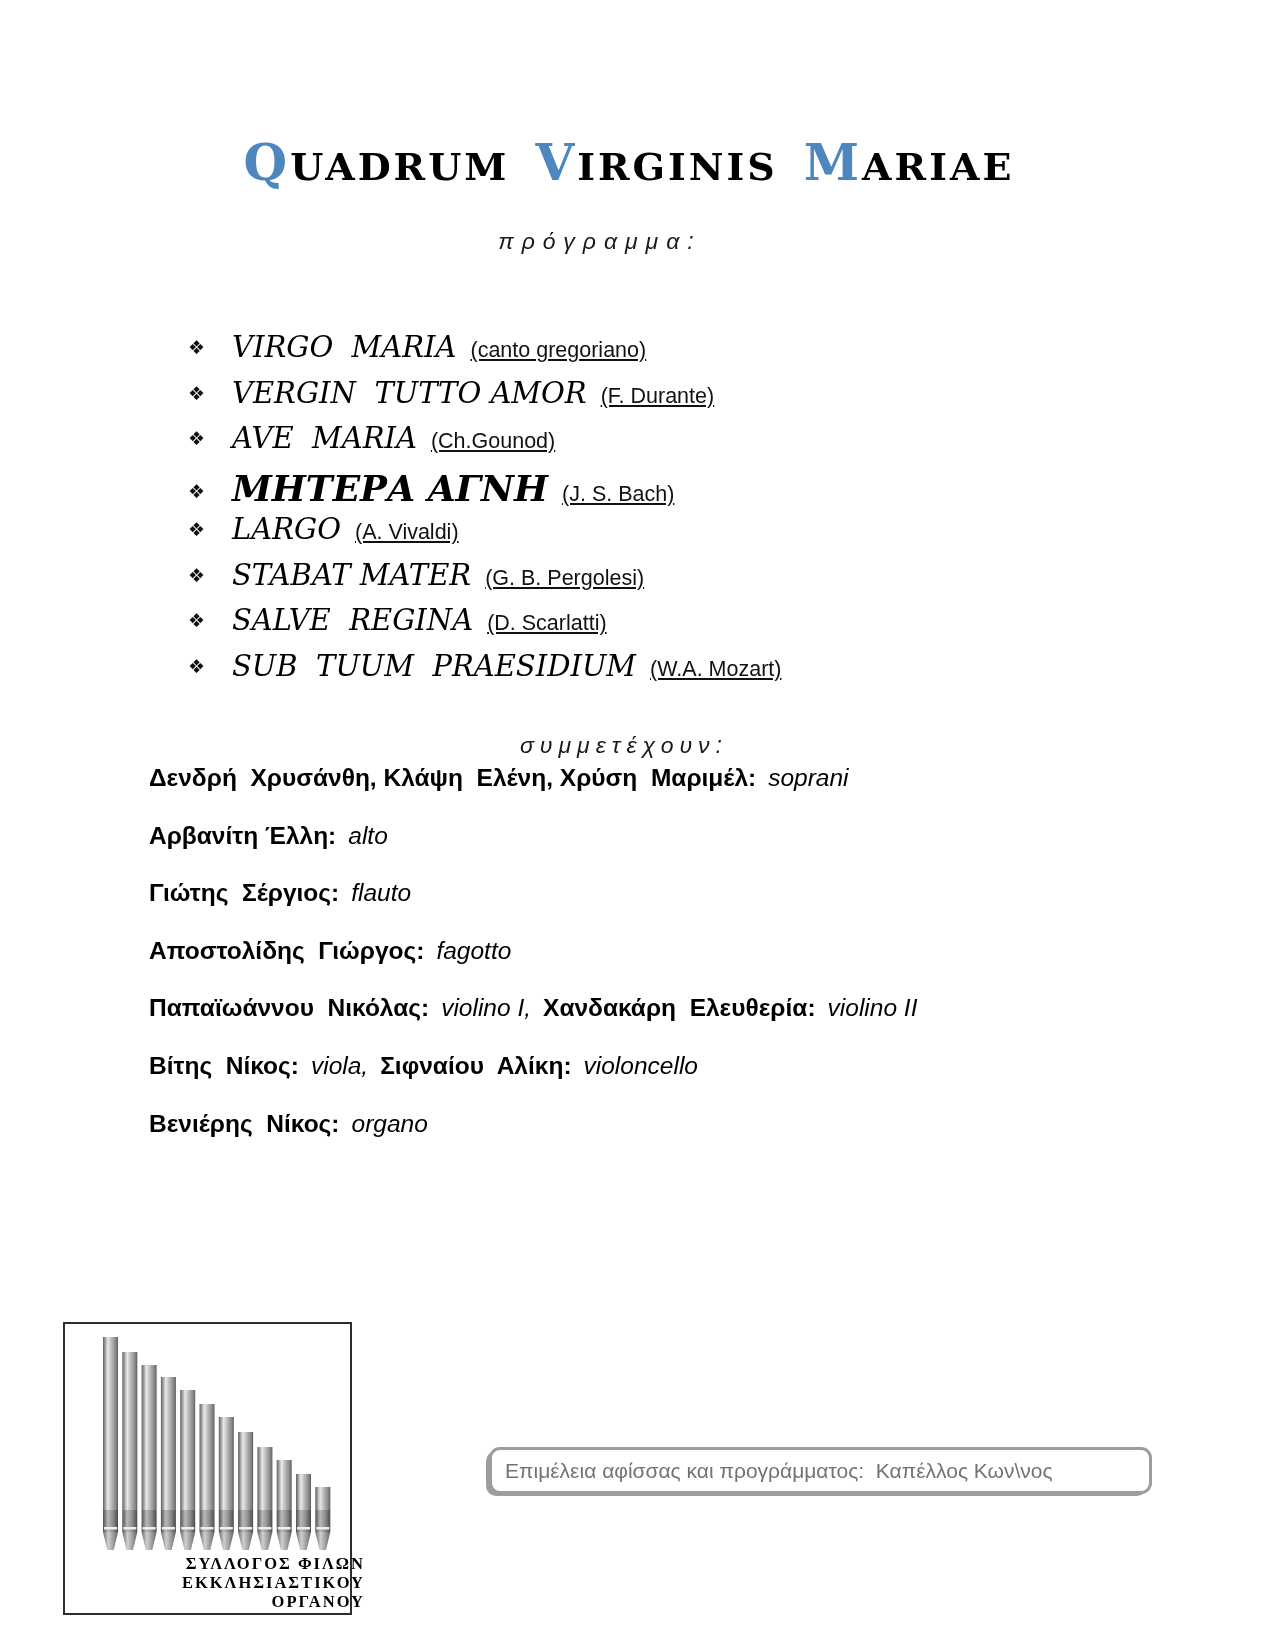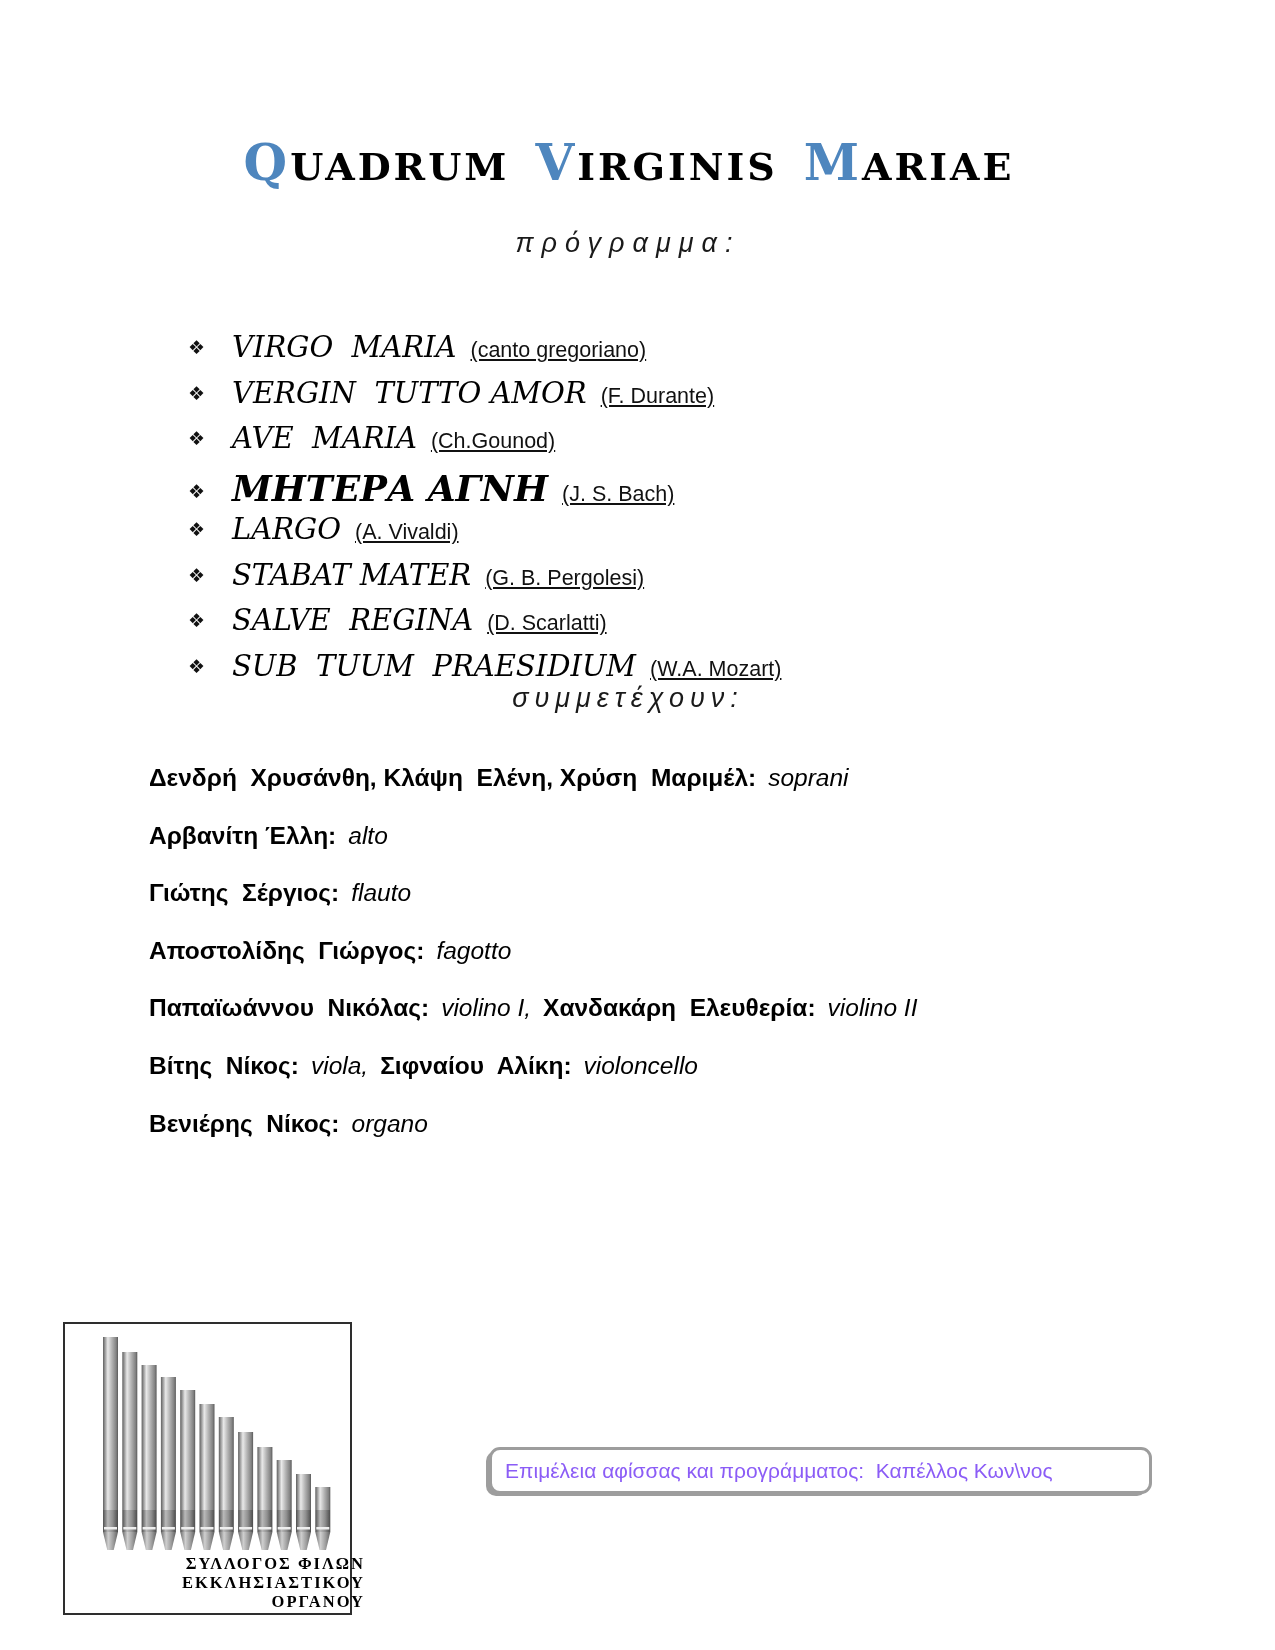--- a/index.html
+++ b/index.html
@@ -24,27 +24,26 @@
   }
   .title-word { display:inline-block; margin:0 13px; }
   .title-initial { font-size:50px; }
   .title-rest { font-size:38px; }
 
   
   .section-label {
     position:absolute; left:0; width:1200px;
     text-align:center;
     font-style:italic;
-    font-size:27px;
+    font-size:23px;
     letter-spacing:8px;
     color:#1a1a1a;
-    margin-left:28px;
   }
   #program-label { top:228px; }
-  #participants-label { top:683px; letter-spacing:6px; }
+  #participants-label { top:732px; letter-spacing:6px;padding-left:24px; }
 
   
   .pieces-list {
     position:absolute; left:188px; top:330px;
     list-style:none; margin:0; padding:0;
   }
   .piece-row {
     height:45.5px;
     display:flex; align-items:baseline;
   }
@@ -105,21 +104,21 @@
   .caption-box {
     position:absolute; left:489px; top:1447px;
     width:644px; height:41px;
     border:3px solid #9d9d9d;
     border-radius:11px;
     box-shadow:-4px 3px 0 -1px #9d9d9d;
     display:flex; align-items:center;
     padding-left:13px;
     background:#fff;
   }
-  .caption-text { font-size:21px; color:#8b5cf6; white-space:pre-wrap; }
+  .caption-text { font-size:21px; color:#737373; white-space:pre-wrap; }
 </style>
 </head>
 <body>
 
 <div class="page">
 
   <div class="title-row">
     <span class="title-word"><span class="title-initial t-init" style="color: rgb(78, 134, 190);">Q</span><span class="title-rest">UADRUM</span></span><span class="title-word"><span class="title-initial t-init" style="color: rgb(78, 134, 190);">V</span><span class="title-rest">IRGINIS</span></span><span class="title-word"><span class="title-initial t-init" style="color: rgb(78, 134, 190);">M</span><span class="title-rest">ARIAE</span></span>
   </div>
 

